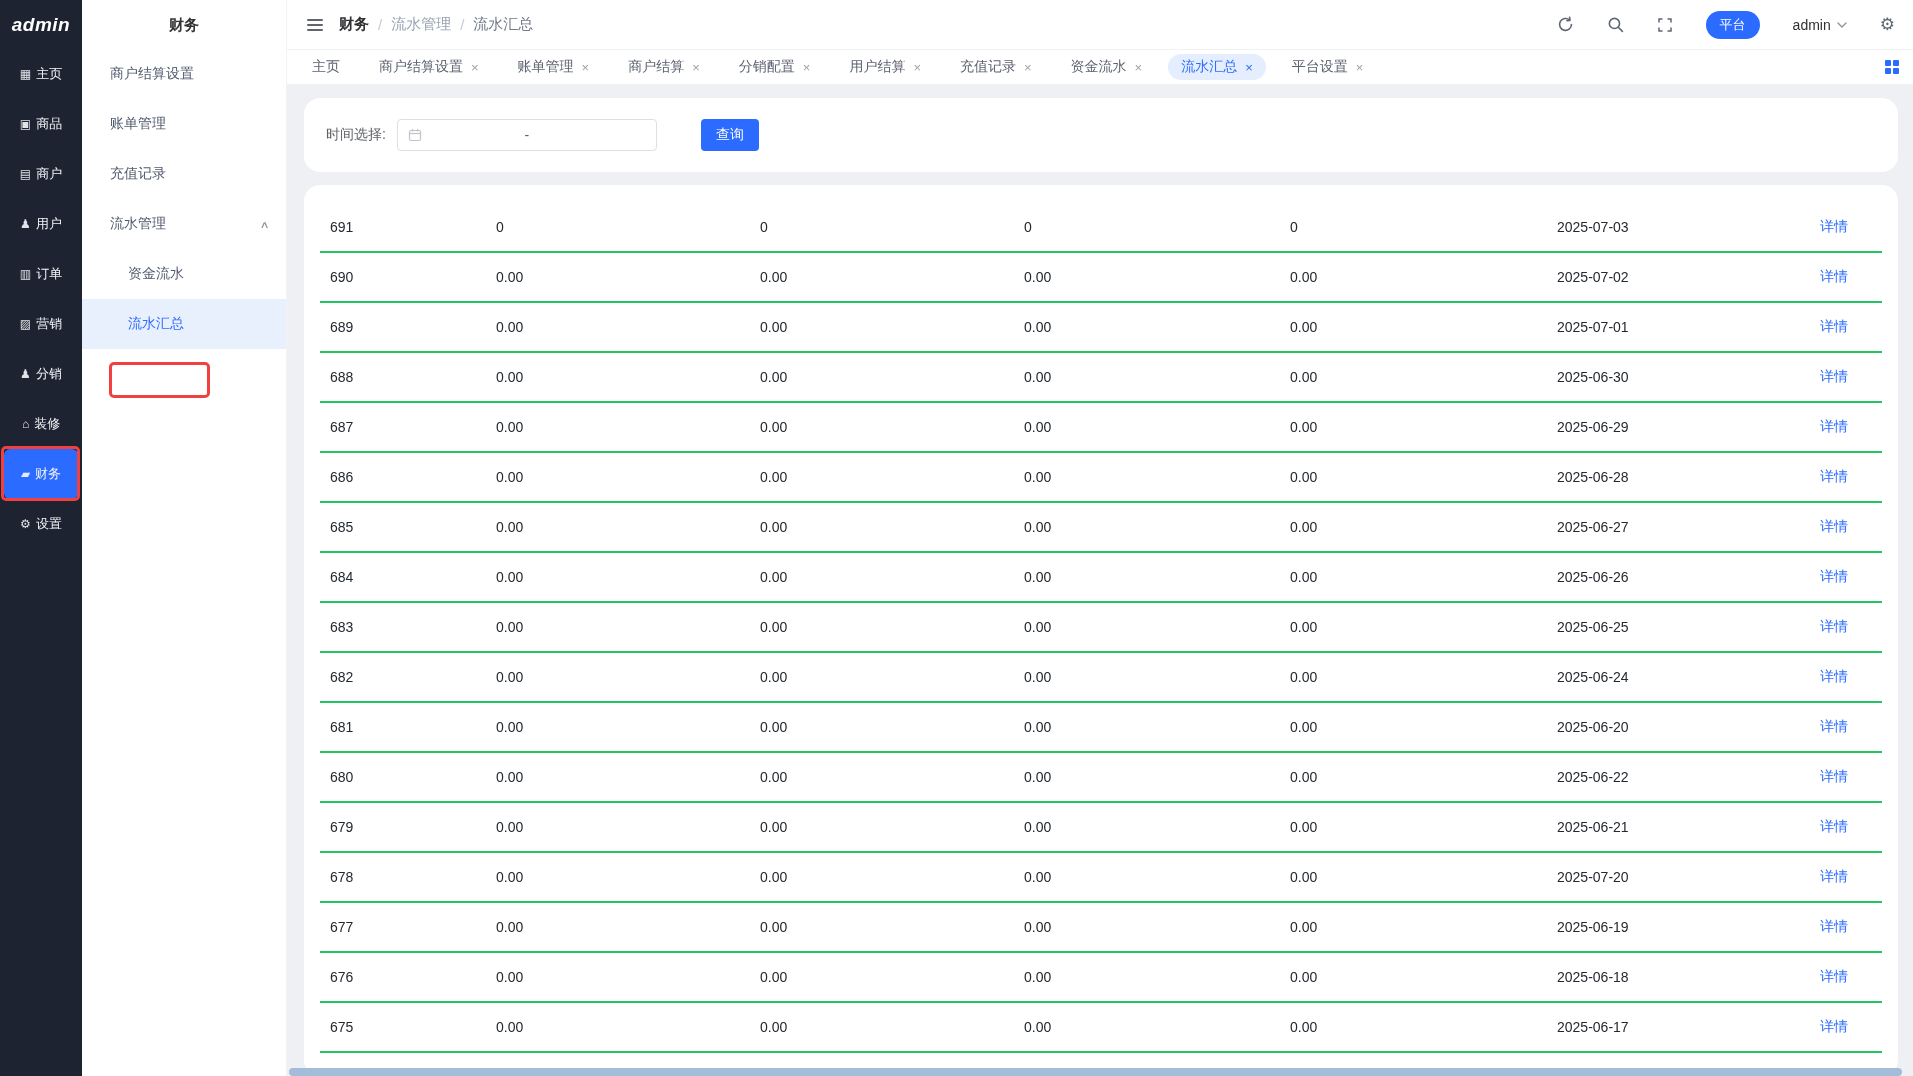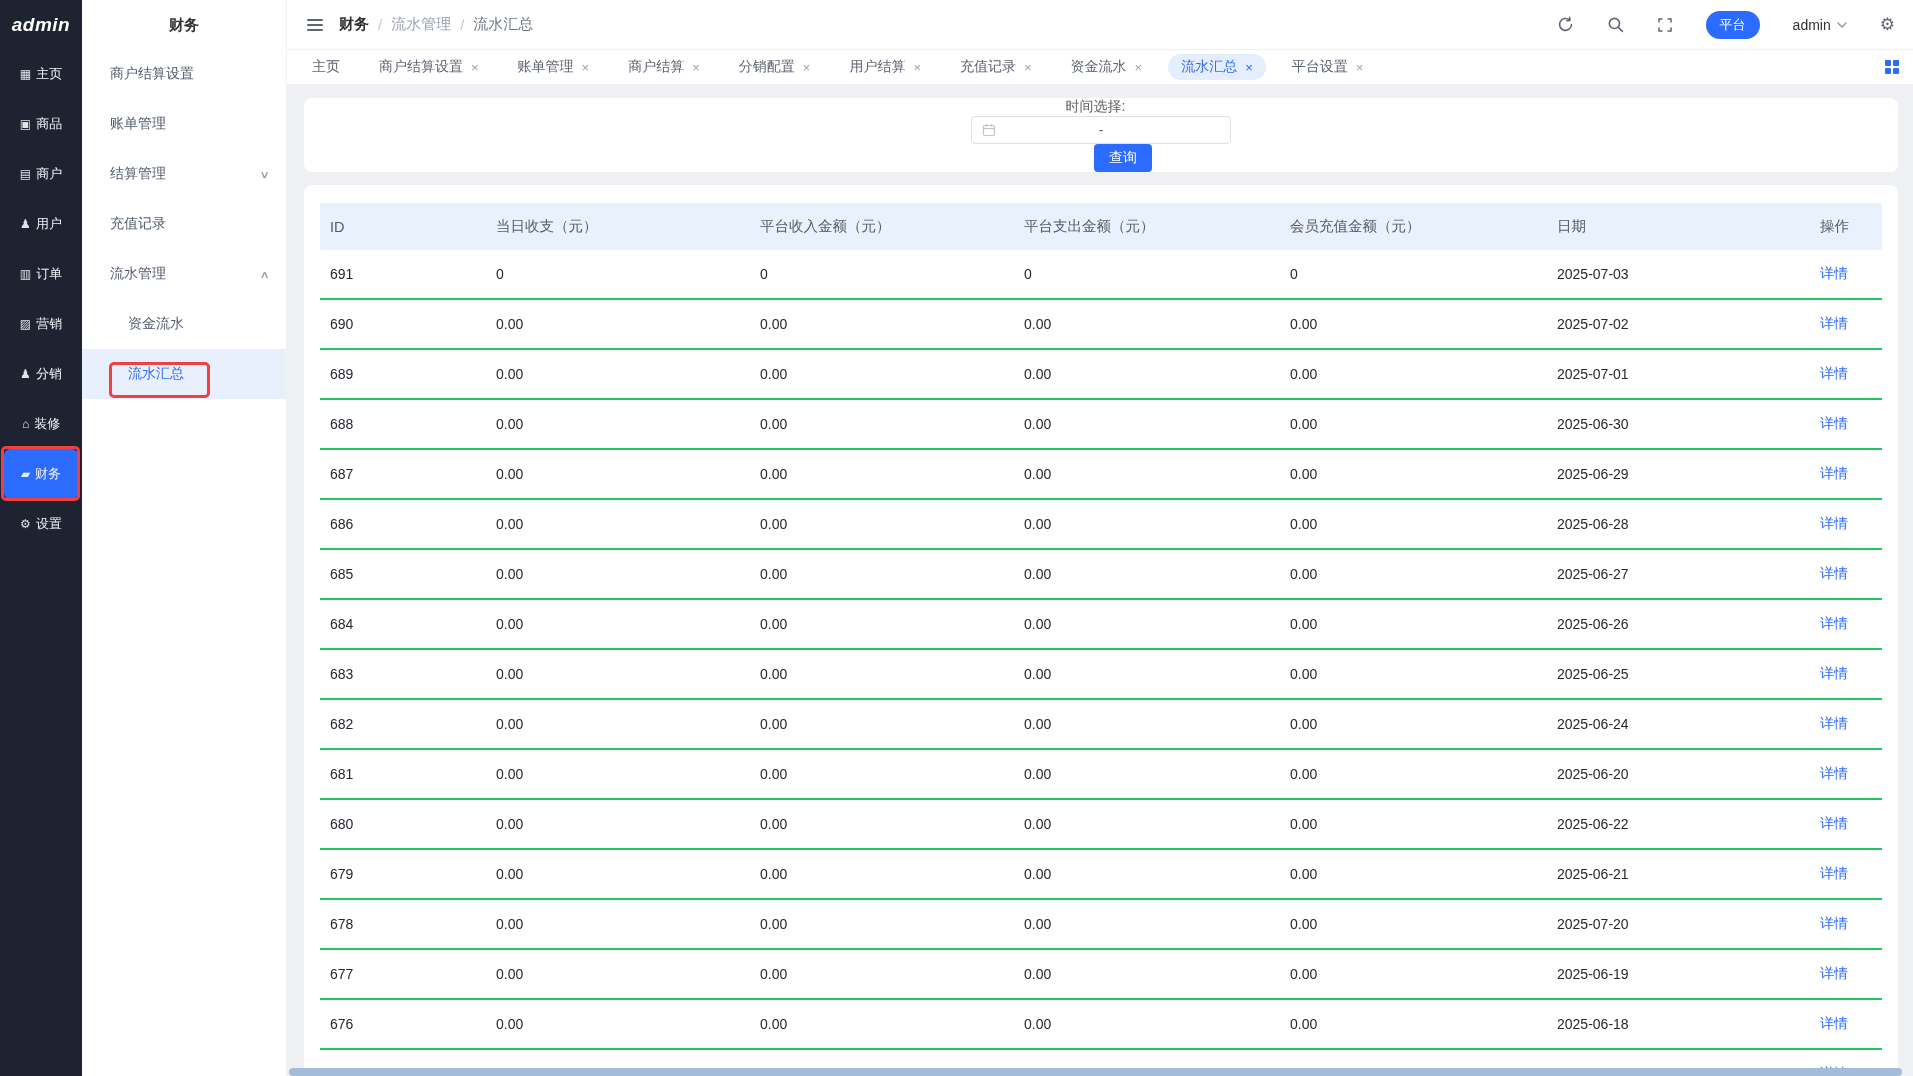--- a/index.html
+++ b/index.html
@@ -49,21 +49,21 @@
   .tab { display:flex; align-items:center; gap:8px; font-size:14px; color:#5c6370;
     padding:4px 13px; border-radius:14px; cursor:pointer; white-space:nowrap; }
   .tab-close { color:#9ba3b0; font-size:13px; line-height:1; cursor:pointer; }
   .tab.active { background:#e4eeff; color:#2b6bff; }
   .tab.active .tab-close { color:#2b6bff; }
   .tab-grid-icon { display:grid; grid-template-columns:6px 6px; grid-template-rows:6px 6px; gap:2px; cursor:pointer; }
   .tab-grid-icon i { background:#2b6bff; border-radius:1px; }
 
   
   .content { flex:1; background:#eef0f4; padding:14px 15px 0 17px; display:flex; flex-direction:column; overflow:hidden; }
-  .card { background:#fff; border-radius:8px;flex-direction:column; }
+  .card { background:#fff; border-radius:16px; }
   .filter-card { height:74px; flex-shrink:0; display:flex; align-items:center; padding:0 22px; margin-bottom:13px; }
   .filter-label { font-size:14px; color:#606266; margin-right:11px; }
   .date-range { width:260px; height:32px; border:1px solid #dcdfe6; border-radius:4px;
     display:flex; align-items:center; padding:0 10px; position:relative; cursor:text; background:#fff; }
   .cal-icon { color:#c0c4cc; display:inline-flex; }
   .date-sep { position:absolute; left:50%; transform:translateX(-50%); color:#606266; font-size:14px; }
   .btn-primary { margin-left:44px; width:58px; height:32px; background:#2b6bff; color:#fff;
     border:none; border-radius:4px; font-size:14px; cursor:pointer; }
 
   .table-card { flex:1; padding:18px 16px 0; overflow:visible; }
@@ -135,24 +135,20 @@
   <aside class="submenu">
     <div class="submenu-title">财务</div>
     <div id="submenu-items">
         <div class="menu-item">
     <span class="menu-label">商户结算设置</span>
 
   </div>
         <div class="menu-item">
     <span class="menu-label">账单管理</span>
 
-  </div>
-        <div class="menu-item">
-    <span class="menu-label">结算管理</span>
-    <span class="menu-chevron">∨</span>
   </div>
         <div class="menu-item">
     <span class="menu-label">充值记录</span>
 
   </div>
         <div class="menu-item">
     <span class="menu-label">流水管理</span>
     <span class="menu-chevron">∧</span>
   </div>
         <div class="menu-item child">
@@ -276,29 +272,20 @@
                 <line x1="4.5" y1="1" x2="4.5" y2="3.5"></line>
                 <line x1="9.5" y1="1" x2="9.5" y2="3.5"></line>
               </svg>
           </span>
           <span class="date-sep">-</span>
         </div>
         <button class="btn-primary">查询</button>
       </section>
 
       <section class="card table-card">
-        <div class="thead" id="thead">
-            <span class="th">ID</span>
-            <span class="th">当日收支（元）</span>
-            <span class="th">平台收入金额（元）</span>
-            <span class="th">平台支出金额（元）</span>
-            <span class="th">会员充值金额（元）</span>
-            <span class="th">日期</span>
-            <span class="th">操作</span>
-          </div>
         <div id="tbody">
             <div class="trow">
     <span class="td td-id">691</span>
     <span class="td td-daily">0</span>
     <span class="td td-income">0</span>
     <span class="td td-expense">0</span>
     <span class="td td-recharge">0</span>
     <span class="td td-date">2025-07-03</span>
     <span class="td td-action"><a class="detail-link">详情</a></span>
   </div>

